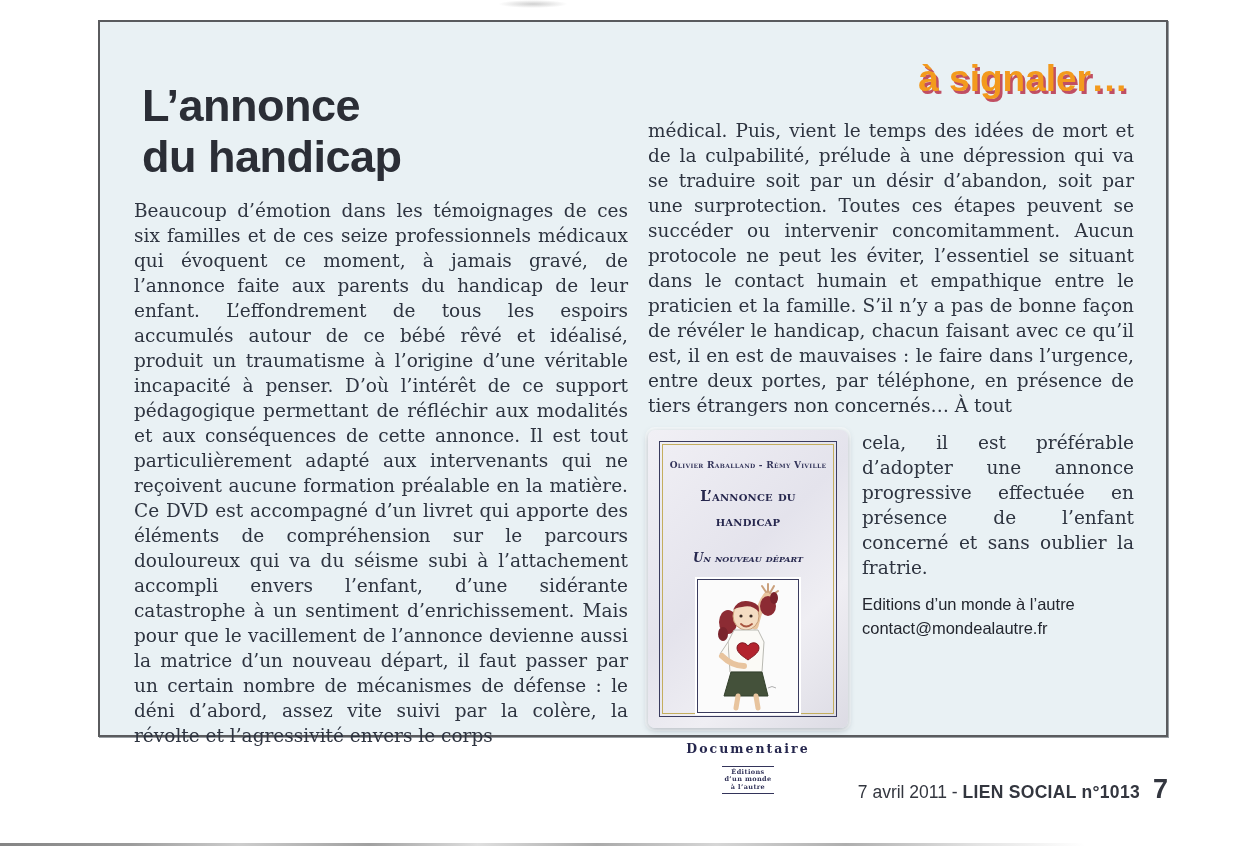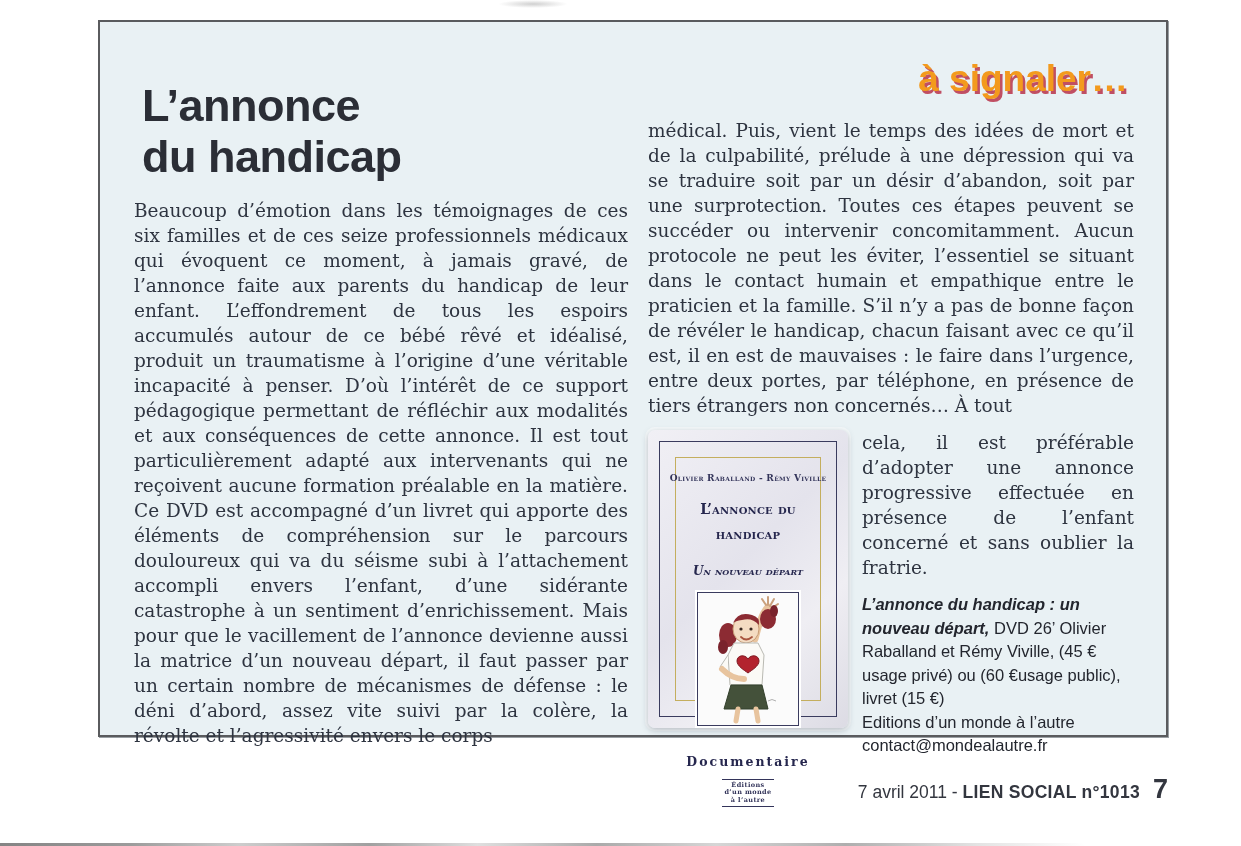--- a/index.html
+++ b/index.html
@@ -41,21 +41,21 @@
   .media-row{display:flex;gap:14px;margin-top:12px;}
   .right-sub{flex:1;min-width:0;}
   
   .dvd-cover{
     flex:0 0 200px;width:200px;height:298px;box-sizing:border-box;
     background:linear-gradient(135deg,#f1f0f5 0%,#e4e3ec 45%,#efeef3 70%,#dcdbe4 100%);
     border-radius:7px;box-shadow:0 2px 6px rgba(60,70,90,.35),0 0 0 3px rgba(255,255,255,.55);
     padding:11px;
   }
   .dvd-frame{
-    height:100%;box-sizing:border-box;border:1.5px solid #3a3b5e;padding:15px;
+    height:100%;box-sizing:border-box;border:1.5px solid #3a3b5e;padding:2px;
   }
   .dvd-frame-inner{
     height:100%;box-sizing:border-box;border:1px solid #c4ae5e;
     display:flex;flex-direction:column;align-items:center;
     padding:8px 4px 6px;color:#2e2f55;text-align:center;
   }
   .dvd-authors{font-size:9px;font-weight:700;letter-spacing:.3px;white-space:nowrap;font-variant:small-caps;color:#33345a;}
   .dvd-title{font-size:14px;font-weight:700;margin-top:6px;font-variant:small-caps;letter-spacing:.2px;color:#26274e;}
   .dvd-subtitle{font-size:12px;font-weight:700;font-style:italic;margin-top:12px;font-variant:small-caps;color:#26274e;}
   .dvd-art{
@@ -158,21 +158,20 @@
               <div>d’un monde</div>
               <div>à l’autre</div>
             </div>
           </div>
         </div>
       </div>
 
       <div class="right-sub">
         <p style="margin:0;">cela, il est préférable d’adopter une annonce progressive effectuée en présence de l’enfant concerné et sans oublier la fratrie.</p>
         <div class="caption">
-          <p class="cap-line"><span class="cap-title">L’annonce du handicap : un nouveau départ,</span><span> DVD 26’ Olivier Raballand et Rémy Viville, (45 € usage privé) ou (60 €usage public), livret (15 €)</span></p>
           <p class="cap-line">Editions d’un monde à l’autre</p>
           <p class="cap-line">contact@mondealautre.fr</p>
         </div>
       </div>
 
     </div>
   </div>
 
 </div>
 

